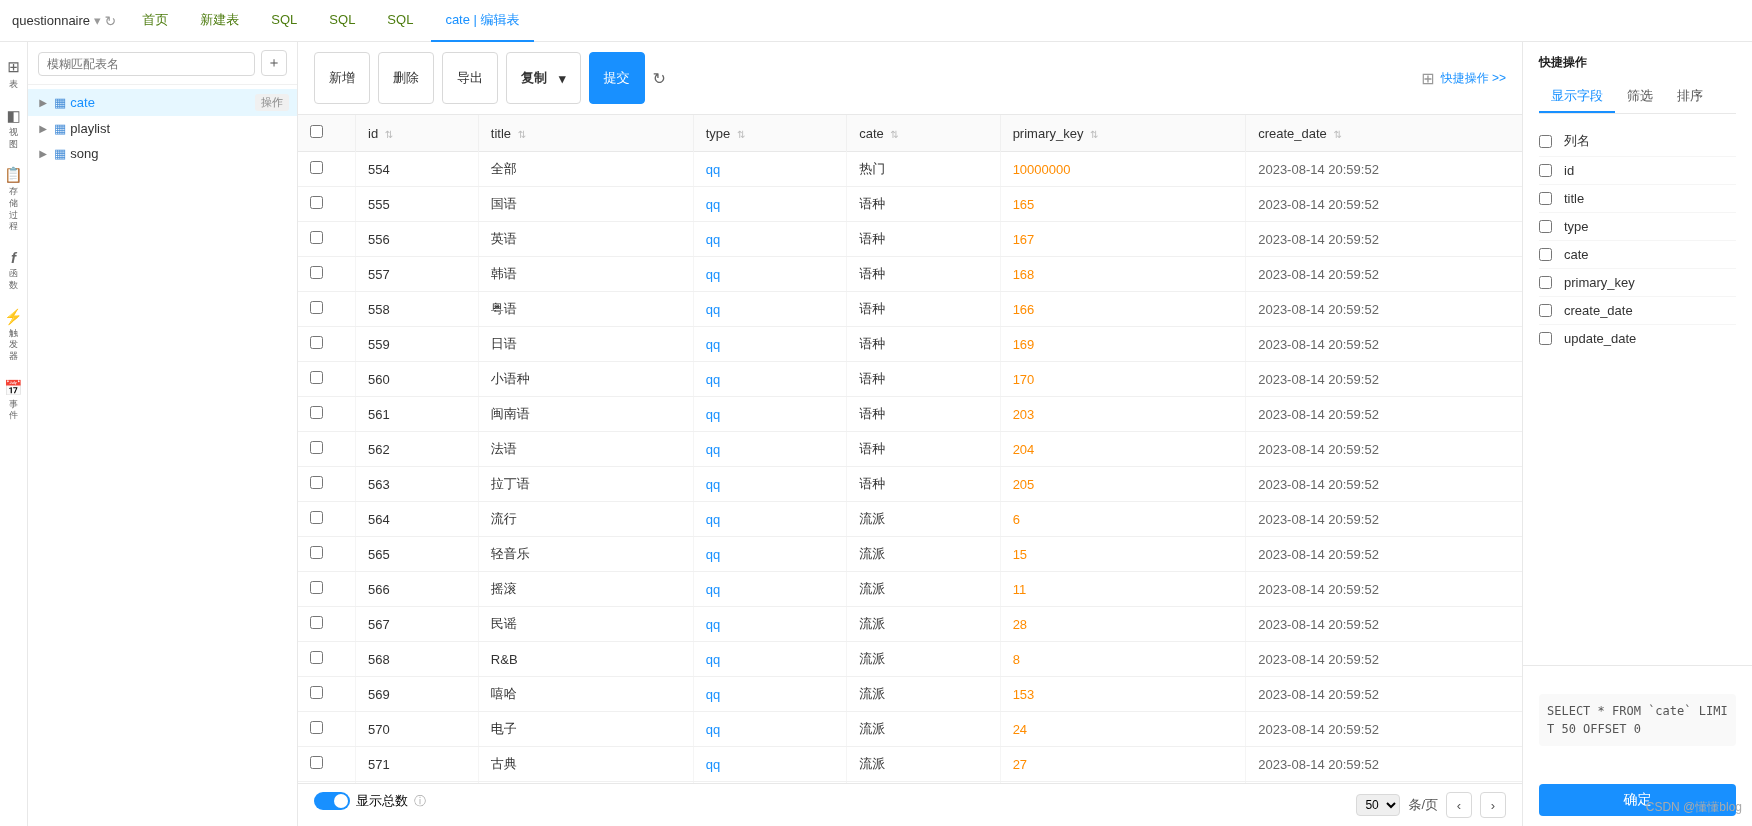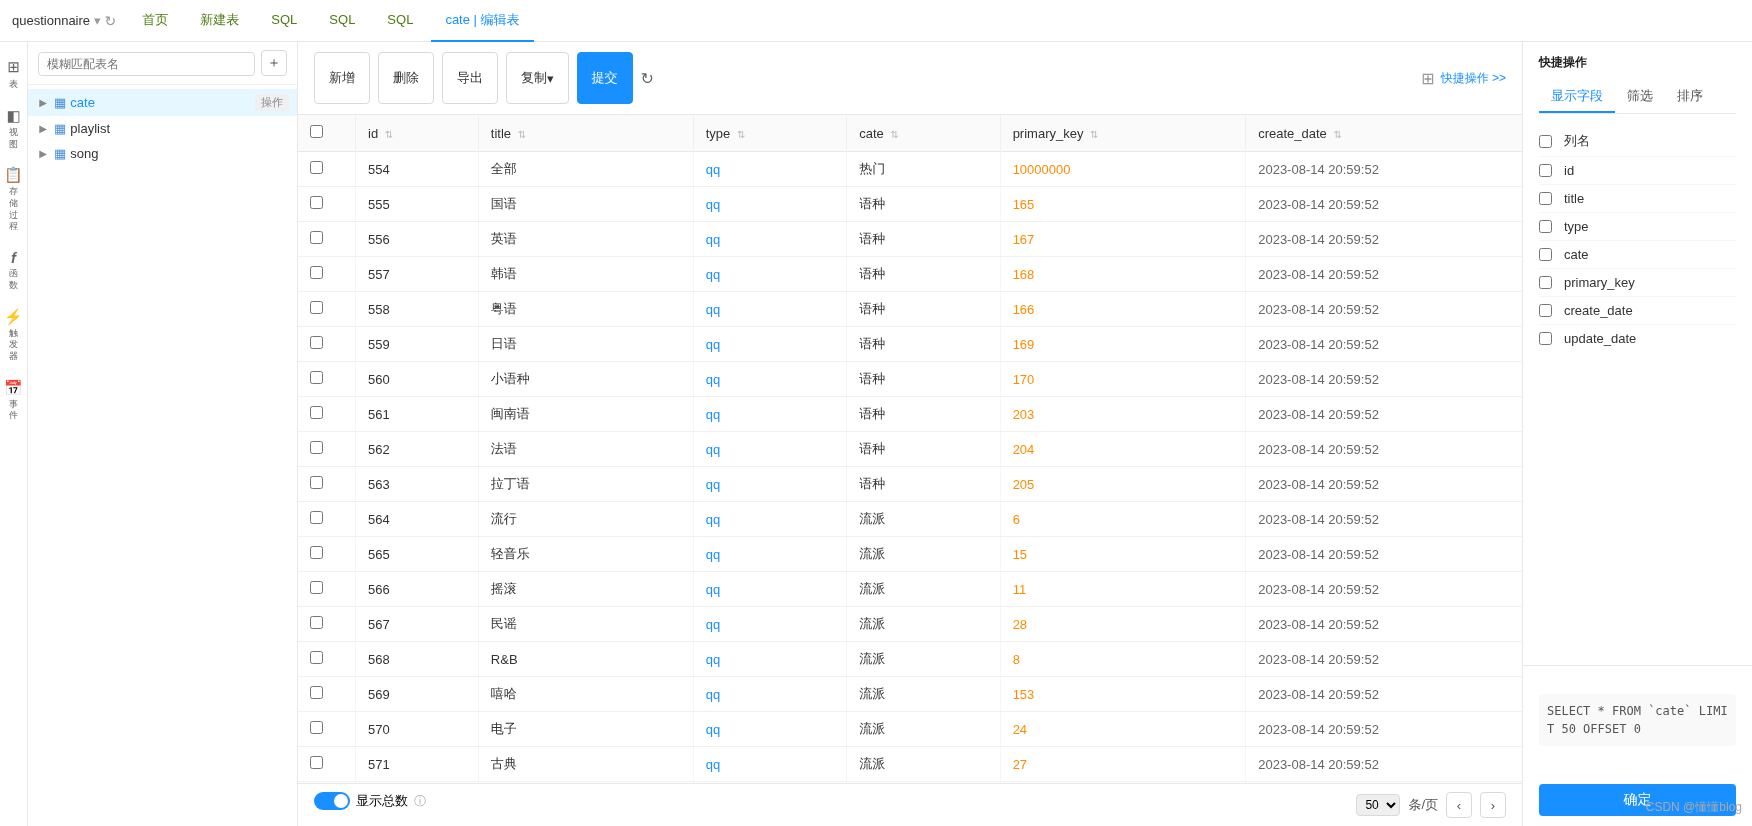--- a/index.html
+++ b/index.html
@@ -31,21 +31,21 @@
     
     .left-icon-nav { width: 28px; background: #fff; border-right: 1px solid #e8e8e8; display: flex; flex-direction: column; align-items: center; padding: 8px 0; gap: 0; flex-shrink: 0; }
     .left-nav-item { width: 28px; display: flex; flex-direction: column; align-items: center; padding: 8px 0; cursor: pointer; color: #666; font-size: 9px; gap: 2px; }
     .left-nav-item .nav-icon { font-size: 15px; }
 
     
     .content-area { flex: 1; display: flex; flex-direction: column; overflow: hidden; background: #f5f7fa; }
     .table-toolbar { background: #fff; padding: 10px 16px; border-bottom: 1px solid #e8e8e8; display: flex; align-items: center; gap: 8px; flex-shrink: 0; }
     .toolbar-btn { padding: 16px 14px; border-radius: 4px; border: 1px solid #d9d9d9; background: #fff; cursor: pointer; font-size: 13px; color: #333; }
     .toolbar-btn.primary { background: #1890ff; color: #fff; border-color: #1890ff; }
-    .toolbar-btn.dropdown { display: flex; align-items: center; gap: 0; }
+    .toolbar-btn.dropdown { display: flex; align-items: center; gap: 12px; font-weight: bold; }
     .toolbar-spacer { flex: 1; }
     .toolbar-right { display: flex; align-items: center; gap: 6px; }
     .quick-ops-btn { font-size: 12px; color: #1890ff; cursor: pointer; display: flex; align-items: center; gap: 4px; }
 
     
     .table-wrapper { flex: 1; overflow: auto; padding: 0; background: #fff; margin: 0; }
     table { width: 100%; border-collapse: collapse; }
     thead tr { background: #fafafa; border-bottom: 1px solid #e8e8e8; }
     th { padding: 10px 12px; text-align: left; font-weight: 500; color: #333; font-size: 13px; border-right: 1px solid #f0f0f0; white-space: nowrap; }
     th:last-child { border-right: none; }

